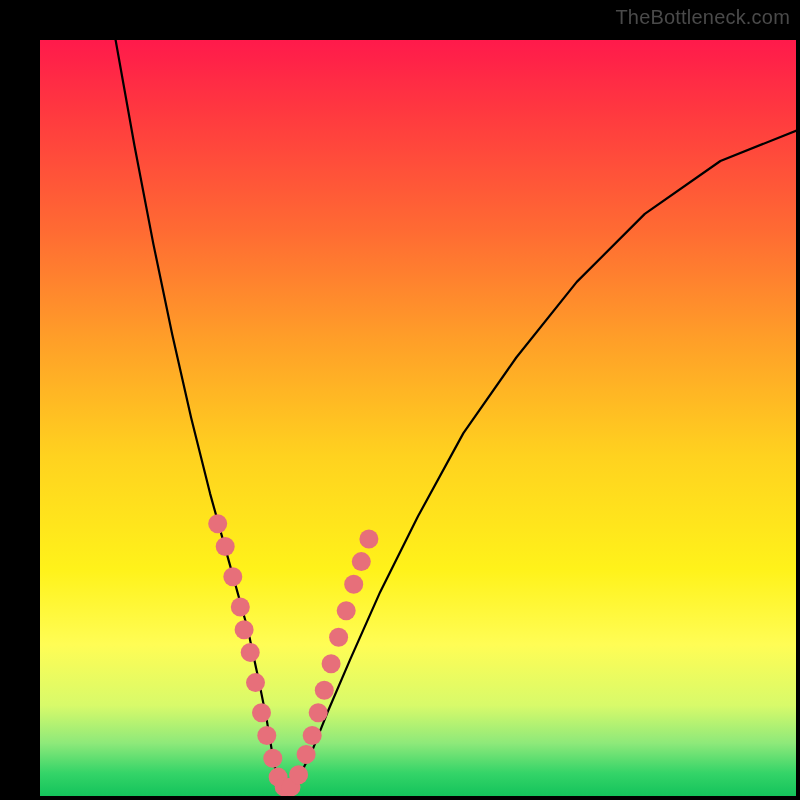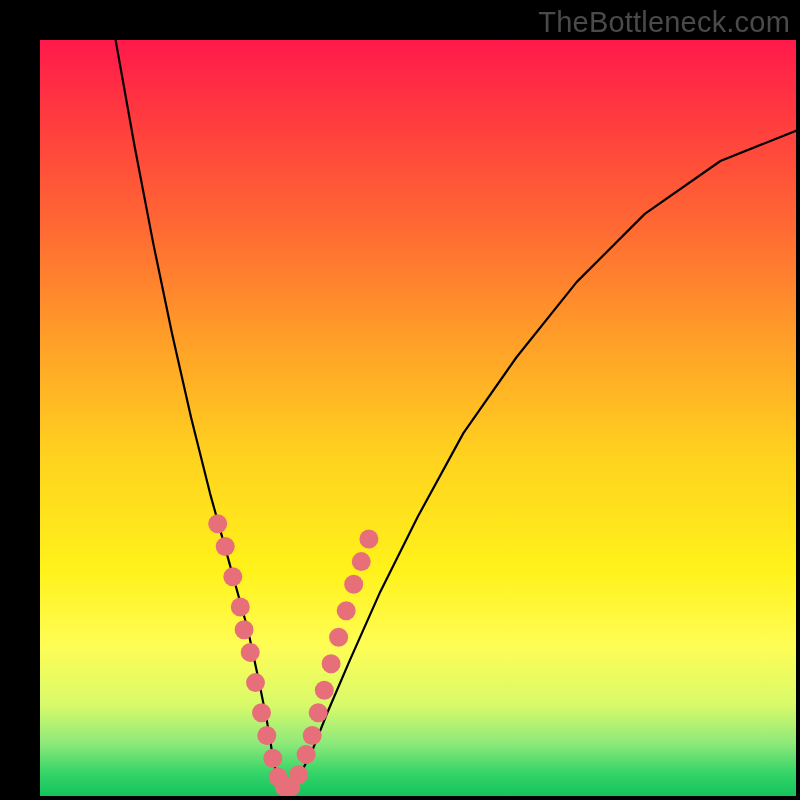--- a/index.html
+++ b/index.html
@@ -37,21 +37,21 @@
       #8ee97a 93%,
       #34d468 97%,
       #14c35b 100%
     );
   }
   .watermark {
     position: absolute;
     top: 6px;
     right: 10px;
     color: #4a4a4a;
-    font-size: 29px;
+    font-size: 20px;
     font-weight: 400;
     letter-spacing: 0.2px;
     user-select: none;
   }
   svg.curve {
     position: absolute;
     left: 0;
     top: 0;
     width: 756px;
     height: 756px;

